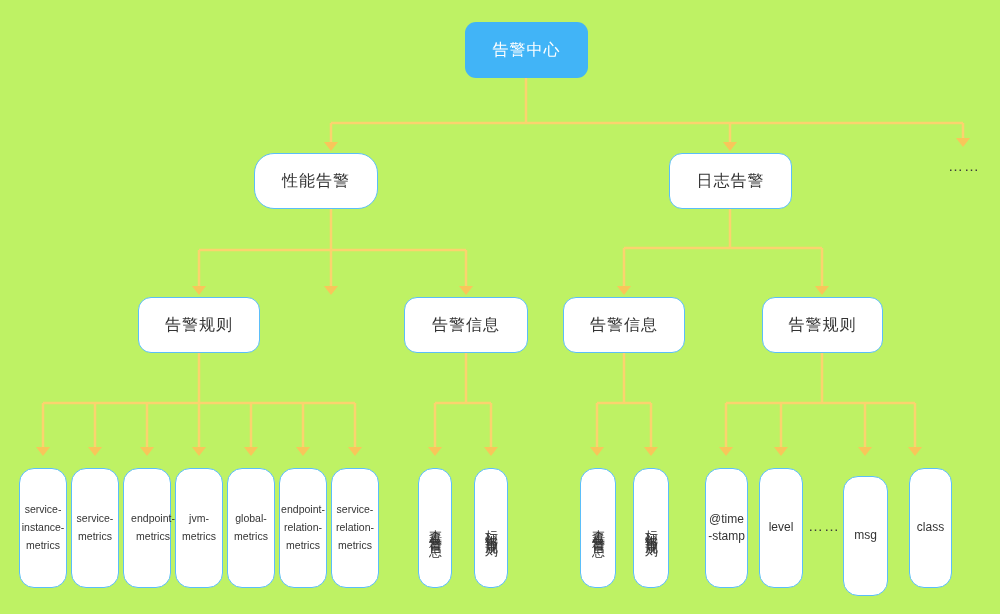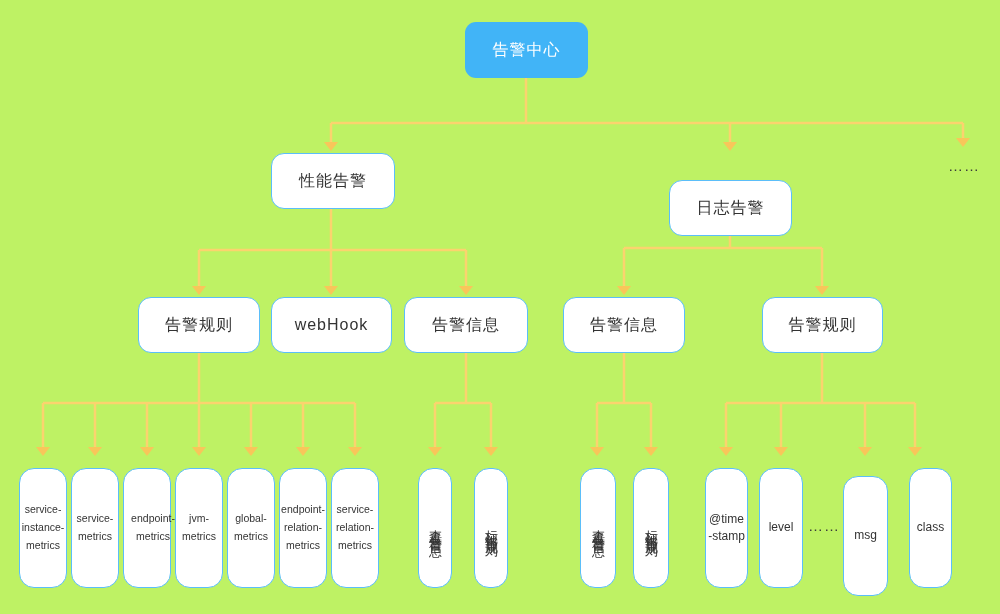--- a/index.html
+++ b/index.html
@@ -66,33 +66,30 @@
         <polygon points="774,447 788,447 781,456" fill="#F8C65A"></polygon>
         <polygon points="858,447 872,447 865,456" fill="#F8C65A"></polygon>
         <polygon points="908,447 922,447 915,456" fill="#F8C65A"></polygon>
       </g>
   </svg>
 
   <div class="node root" style="left:465px;top:22px;width:123px;height:56px;">
     <span>告警中心</span>
   </div>
 
-  <div class="node lvl" style="left:271px;top:153px;width:124px;height:56px;">
+  <div class="node lvl" style="left:254px;top:153px;width:124px;height:56px;border-radius:20px;">
     <span>性能告警</span>
   </div>
-  <div class="node lvl" style="left:669px;top:153px;width:123px;height:56px;margin-top:27px;">
+  <div class="node lvl" style="left:669px;top:153px;width:123px;height:56px;">
     <span>日志告警</span>
   </div>
   <div class="dots" style="left:938px;top:156px;width:52px;height:20px;">……</div>
 
   <div class="node lvl" style="left:138px;top:297px;width:122px;height:56px;">
     <span>告警规则</span>
-  </div>
-  <div class="node lvl" style="left:271px;top:297px;width:121px;height:56px;">
-    <span>webHook</span>
   </div>
   <div class="node lvl" style="left:404px;top:297px;width:124px;height:56px;">
     <span>告警信息</span>
   </div>
 
   <div class="node lvl" style="left:563px;top:297px;width:122px;height:56px;">
     <span>告警信息</span>
   </div>
   <div class="node lvl" style="left:762px;top:297px;width:121px;height:56px;">
     <span>告警规则</span>

